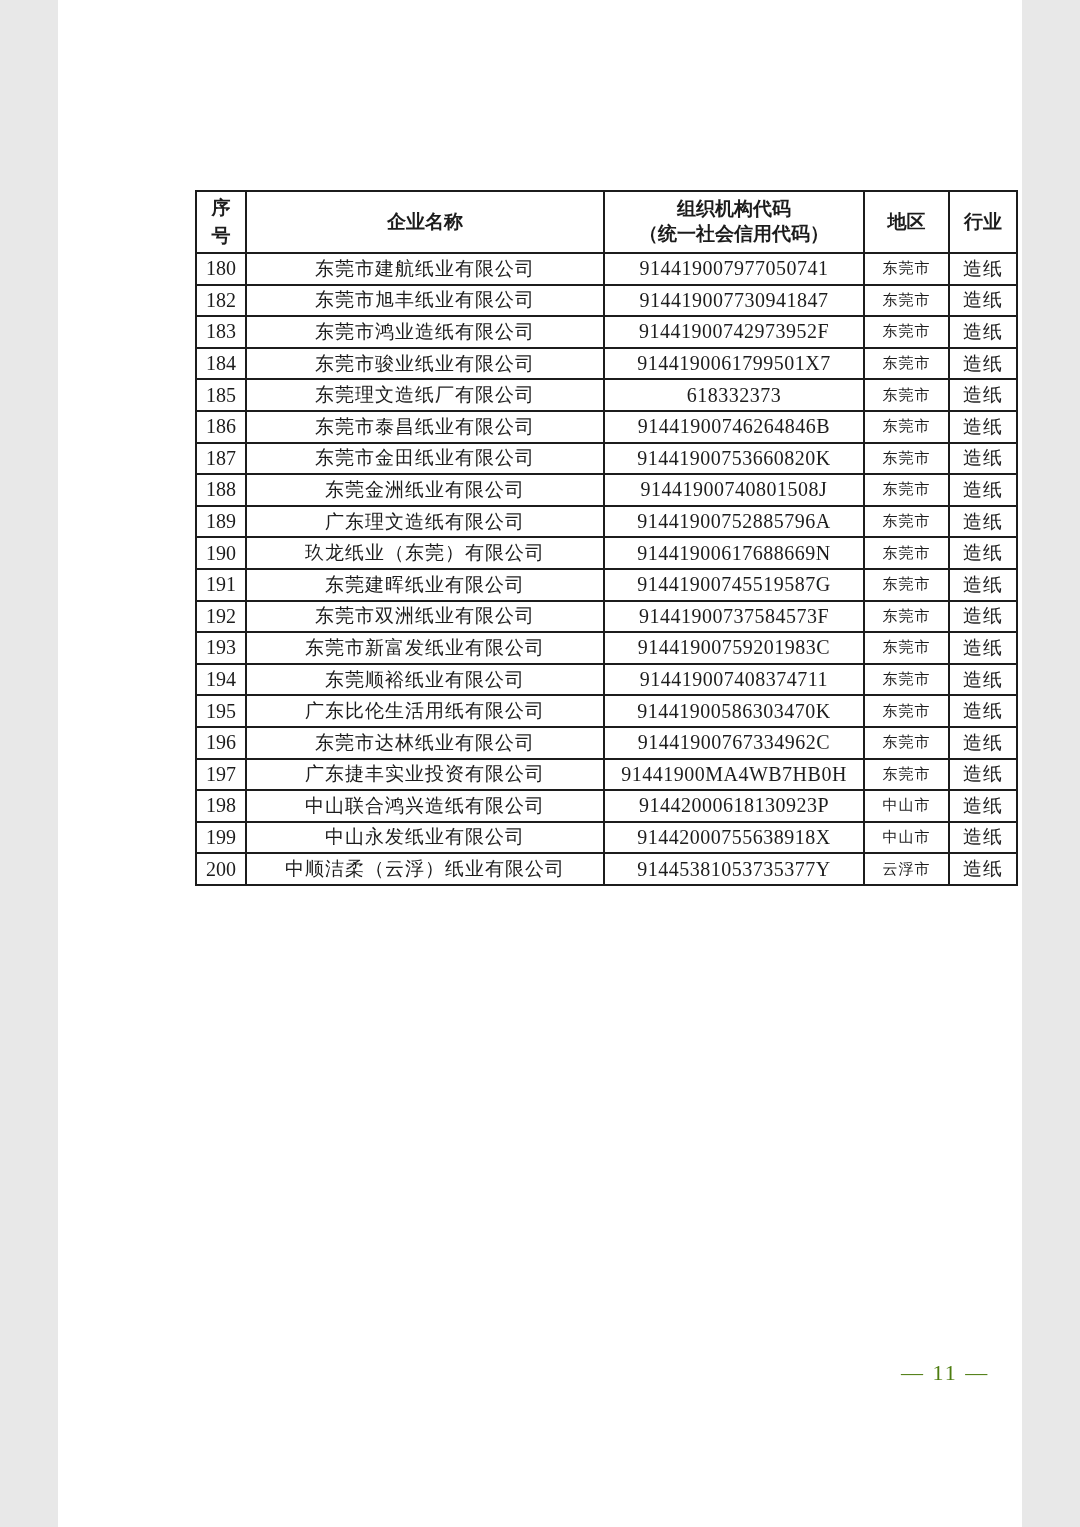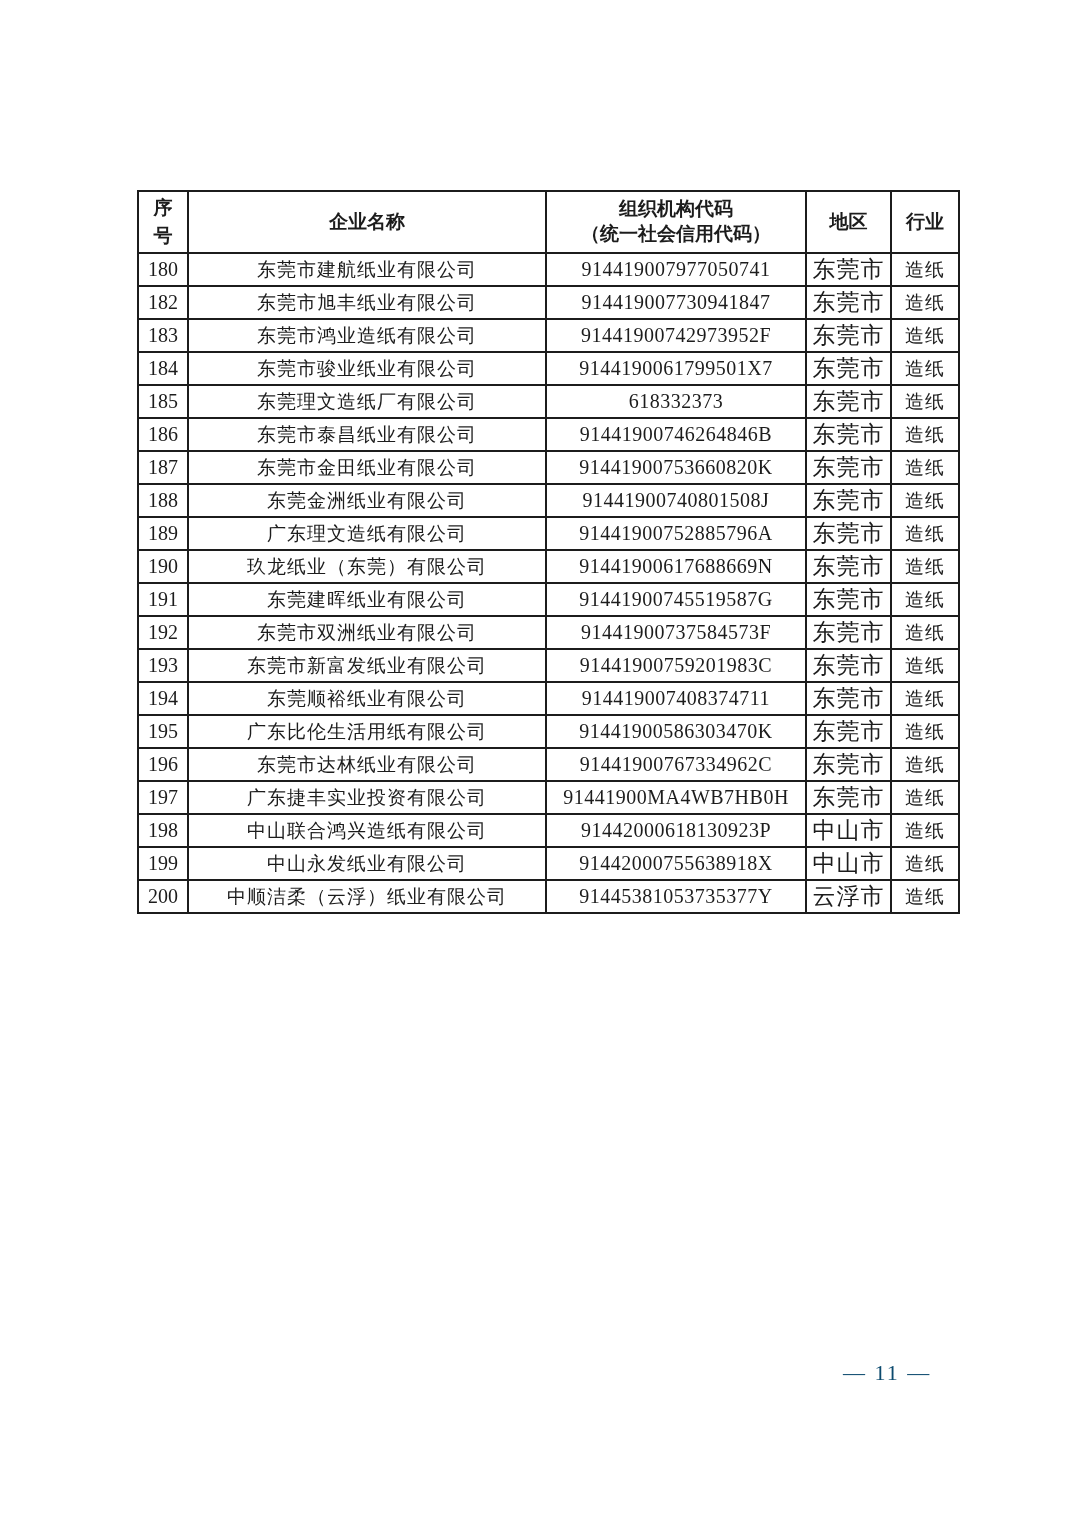--- a/index.html
+++ b/index.html
@@ -2,21 +2,21 @@
 <html><head>
 <meta charset="utf-8">
 <style>
   html, body {
     margin: 0;
     padding: 0;
     background: #e8e8e8;
   }
   .page {
     position: relative;
-    width: 1080px;
+    width: 964px;
     height: 1527px;
     margin: 0 auto;
     background: #ffffff;
     font-family: "Liberation Serif", "DejaVu Serif", serif;
     color: #1c1c1c;
     overflow: hidden;
   }
   table.company-table {
     position: absolute;
     left: 137px;
@@ -46,29 +46,29 @@
     width: 1.15em;
     word-break: break-all;
     line-height: 1.45;
   }
   .company-table tbody td {
     height: 29.6px;
   }
   td.index-cell   { font-size: 20px; }
   td.company-cell { font-size: 19px; letter-spacing: 1px; text-align: center; }
   td.code-cell    { font-size: 20px; letter-spacing: 0.5px; }
-  td.region-cell  { font-size: 23px; letter-spacing: 1px; margin-left: 20px; }
+  td.region-cell  { font-size: 15px; letter-spacing: 1px; margin-left: 20px; }
   td.industry-cell{ font-size: 19px; letter-spacing: 1px; font-family: Liberation Serif, serif; }
   .footer-page-number {
     position: absolute;
     left: 843px;
     top: 1360px;
     font-size: 22px;
     letter-spacing: 2px;
-    color: #0c4a6e;
+    color: #4d7c0f;
     text-align: right;
   }
 </style>
 </head>
 <body>
 
 <div class="page">
 
   <table class="company-table">
     <colgroup>

